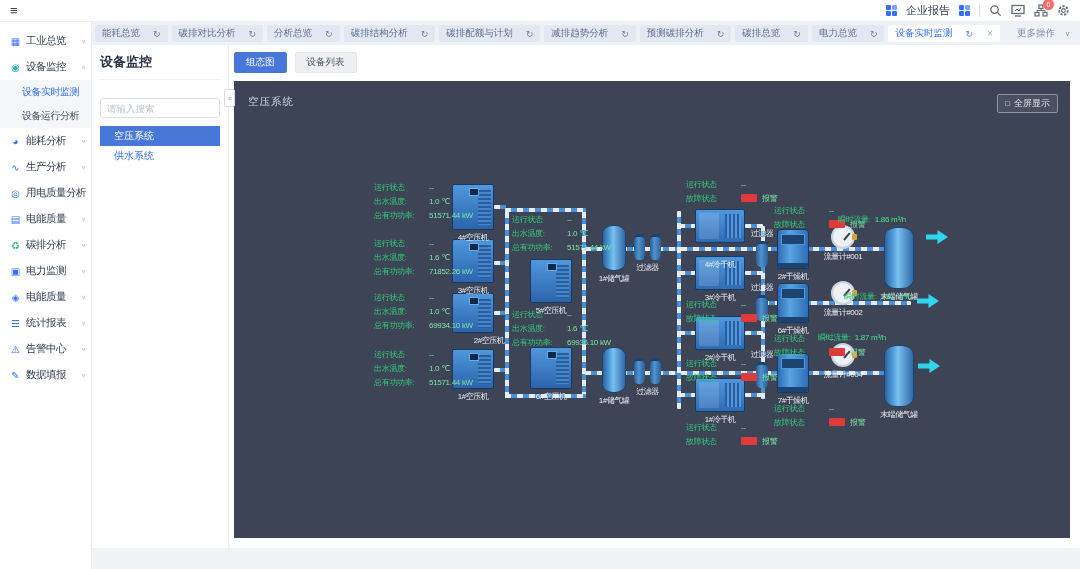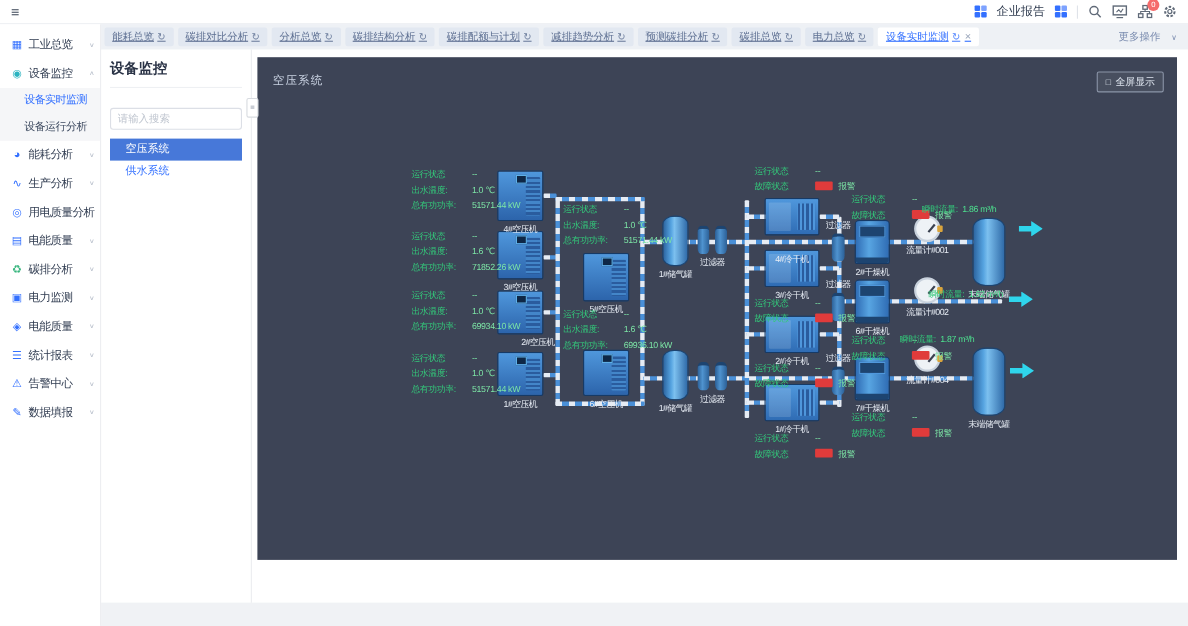--- a/index.html
+++ b/index.html
@@ -30,21 +30,21 @@
   .side-icon { width:13px; font-size:10px; margin-right:4px; text-align:center; flex:none; }
   .side-label { font-size:10.5px; color:#2f3b50; white-space:nowrap; letter-spacing:-0.5px; }
   .side-chev { margin-left:auto; font-size:7px; color:#b9c0cc; transform:scaleY(.8); }
   .side-sub { background:#f5f6f8; }
   .side-subitem { height:24px; line-height:24px; padding-left:22px; font-size:10px; color:#3d4a60; cursor:pointer; white-space:nowrap; letter-spacing:-0.5px; }
   .side-subitem.active { color:#3370ff; }
 
   
   .tabbar { height:23px; background:#eef1f5; display:flex; align-items:center; padding:0 10px 0 3px; }
   .tabs { display:flex; gap:4px; flex:1; min-width:0; }
-  .tab { display:flex; align-items:center; gap:3px; height:17px; padding:0 7px; background:#e2e8f1; border-radius:2px; font-size:9.5px; color:#5c6e91; cursor:pointer; white-space:nowrap;text-decoration:underline; }
+  .tab { display:flex; align-items:center; gap:13px; height:17px; padding:0 7px; background:#e2e8f1; border-radius:2px; font-size:9.5px; color:#5c6e91; cursor:pointer; white-space:nowrap; }
   .tab.active { background:#fff; color:#3370ff; }
   .tab .tab-ref { font-size:9px; opacity:.85; }
   .tab .tab-x { font-size:10px; color:#9aa6bb; margin-left:1px; }
   .more-actions { font-size:9.5px; color:#7c8db0; display:flex; align-items:center; gap:10px; cursor:pointer; flex:none; }
   .more-actions .chev { font-size:7px; }
 
   
   .card { background:#fff; height:503px; display:flex; }
   .footer-strip { flex:1; background:#f0f2f5; }
 
@@ -294,20 +294,24 @@
           <div class="panel-title">设备监控</div>
           <div class="panel-handle">≡</div>
           <input class="searchbox" placeholder="请输入搜索" style="">
           <div class="systems" id="systems">
               <div class="sys-item active">空压系统</div>
               <div class="sys-item">供水系统</div>
             </div>
         </aside>
 
         <section class="view-area">
+          <div class="view-btns" id="viewbtns">
+              <button class="vbtn active">组态图</button>
+              <button class="vbtn">设备列表</button>
+            </div>
           <div class="canvas">
             <span class="canvas-title">空压系统</span>
             <button class="fullscreen">
               <span class="fs-icon">□</span>
               <span>全屏显示</span>
             </button>
             <div id="diagram">
                 <div class="pipe pipe-h" style="left: 260px; top: 124px; width: 12px;"></div>
                 <div class="pipe pipe-h" style="left: 260px; top: 180px; width: 12px;"></div>
                 <div class="pipe pipe-h" style="left: 260px; top: 230px; width: 12px;"></div>

